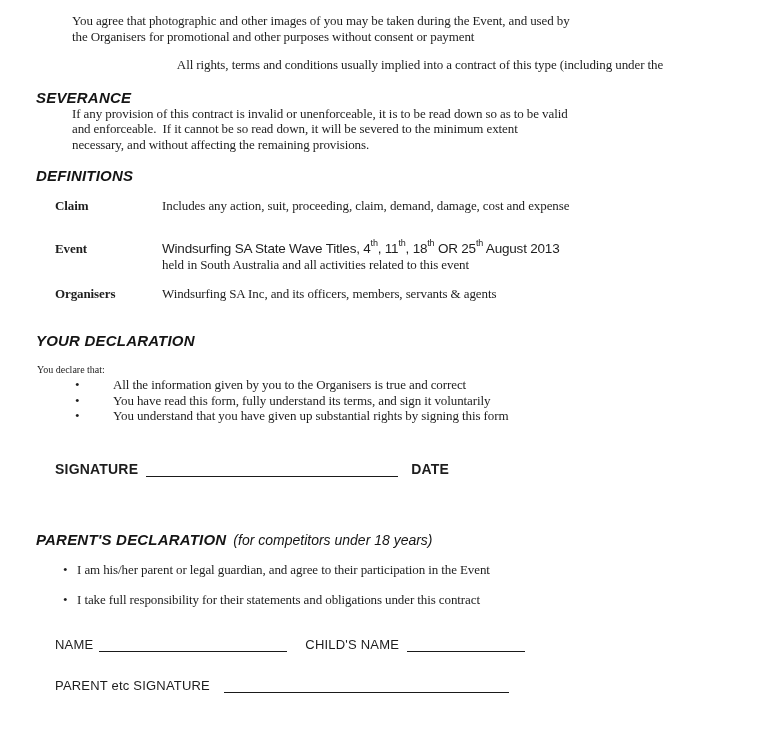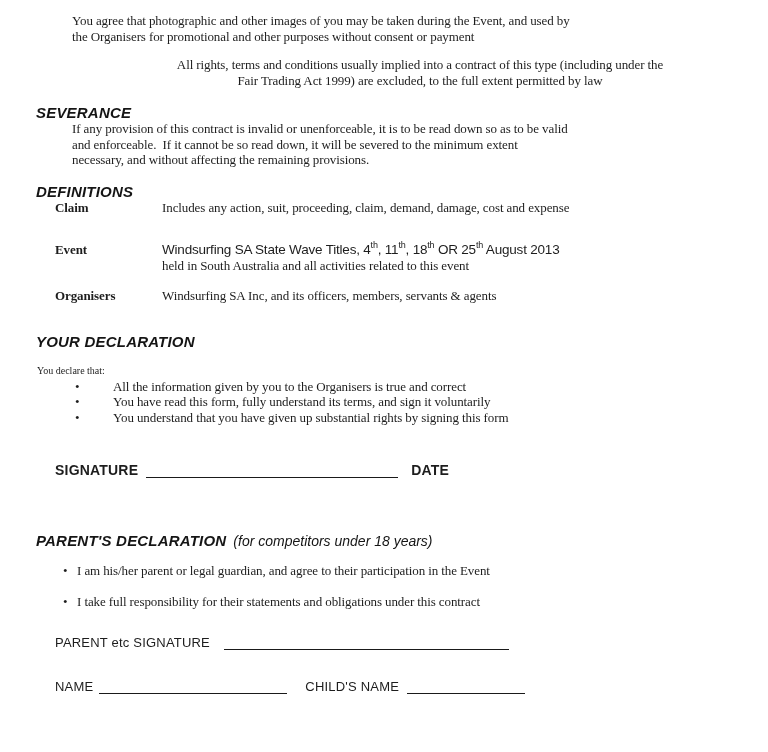--- a/index.html
+++ b/index.html
@@ -35,21 +35,21 @@
   .mt-decl-intro  { margin-top:13px; }
   .mt-sig-row     { margin-top:37px; }
   .mt-parents     { margin-top:54px; }
   .mt-pbullet1    { margin-top:13px; }
   .mt-pbullet2    { margin-top:15px; }
   .mt-name-row    { margin-top:28px; }
   .mt-psig-row    { margin-top:25px; }
 
   .def-table { margin-left:55px; }
   .def-row { display:flex; font-size:13px; line-height:15.5px; letter-spacing:-0.1px; }
-  .def-row-claim      { }
+  .def-row-claim      { margin-top:14px; }
   .def-row-event      { margin-top:27px; }
   .def-row-organisers { margin-top:14px; }
   .def-term { width:107px; flex:none; font-weight:bold; }
   .def-text { flex:1; }
   .event-line1 {
     font-family:"Liberation Sans","DejaVu Sans",sans-serif;
     font-size:13.5px; line-height:16px; letter-spacing:-0.2px;
     white-space:pre-wrap;
   }
   .event-line1 sup { font-size:9px; line-height:0; position:relative; top:-1px; }
@@ -80,21 +80,20 @@
 <div class="page">
 
   <div class="para indent-body">
     <span class="line">You agree that photographic and other images of you may be taken during the Event, and used by</span>
     <span class="line">the Organisers for promotional and other purposes without consent or payment</span>
   </div>
 
 
   <div class="para indent-body mt-excl-body">
     <span class="line">All rights, terms and conditions usually implied into a contract of this type (including under the</span>
-    <span class="line">Fair Trading Act 1999) are excluded, to the full extent permitted by law</span>
   </div>
 
   <h2 class="heading mt-severance">SEVERANCE</h2>
 
   <div class="para indent-body mt-sev-body">
     <span class="line">If any provision of this contract is invalid or unenforceable, it is to be read down so as to be valid</span>
     <span class="line">and enforceable.  If it cannot be so read down, it will be severed to the minimum extent</span>
     <span class="line">necessary, and without affecting the remaining provisions.</span>
   </div>
 
@@ -151,25 +150,25 @@
     <div class="bullet-row mt-pbullet1">
       <span class="bullet-glyph">•</span>
       <span>I am his/her parent or legal guardian, and agree to their participation in the Event</span>
     </div>
     <div class="bullet-row mt-pbullet2">
       <span class="bullet-glyph">•</span>
       <span>I take full responsibility for their statements and obligations under this contract</span>
     </div>
   </div>
 
-  <div class="form-row mt-psig-row">
-    <span class="label-reg">PARENT etc SIGNATURE</span>
-    <span class="fill-line psig-line"></span>
-  </div>
-
   <div class="form-row mt-name-row">
     <span class="label-reg">NAME</span>
     <span class="fill-line name-line"></span>
     <span class="label-reg child-label">CHILD'S NAME</span>
     <span class="fill-line child-line"></span>
   </div>
 
+  <div class="form-row mt-psig-row">
+    <span class="label-reg">PARENT etc SIGNATURE</span>
+    <span class="fill-line psig-line"></span>
+  </div>
+
 </div>
 
 </body></html>

